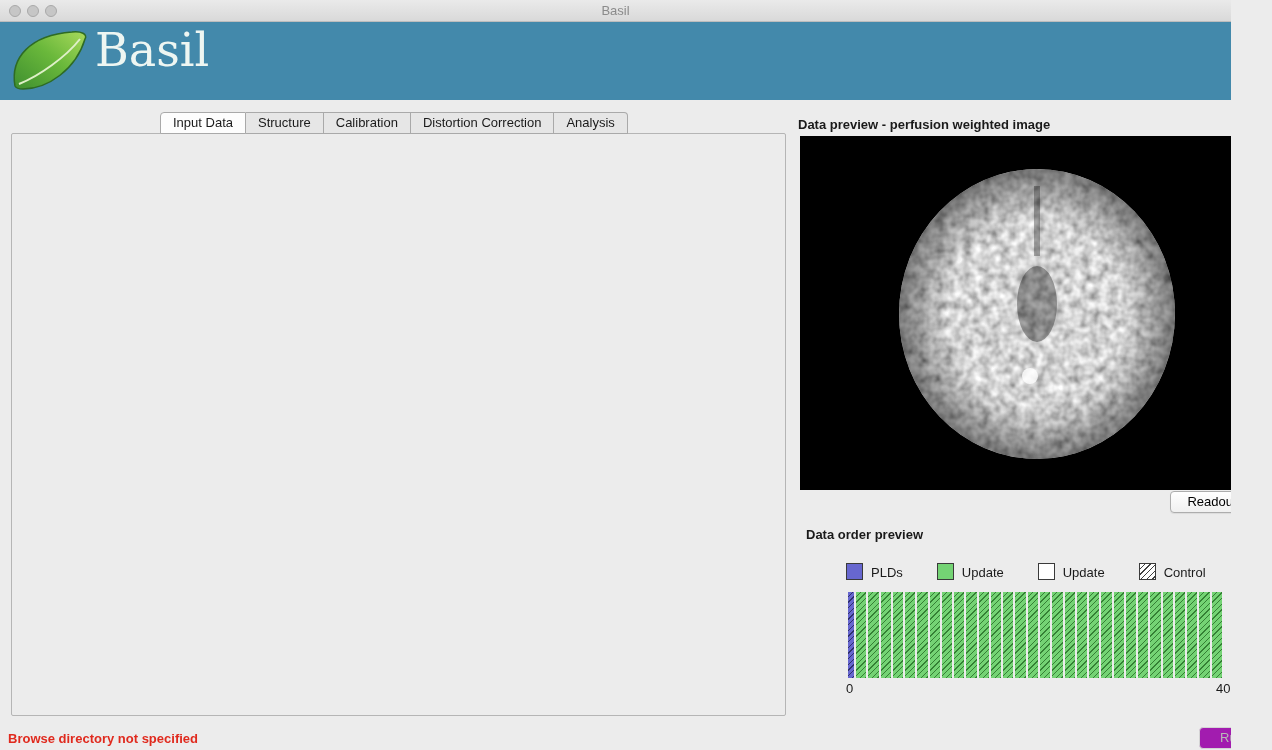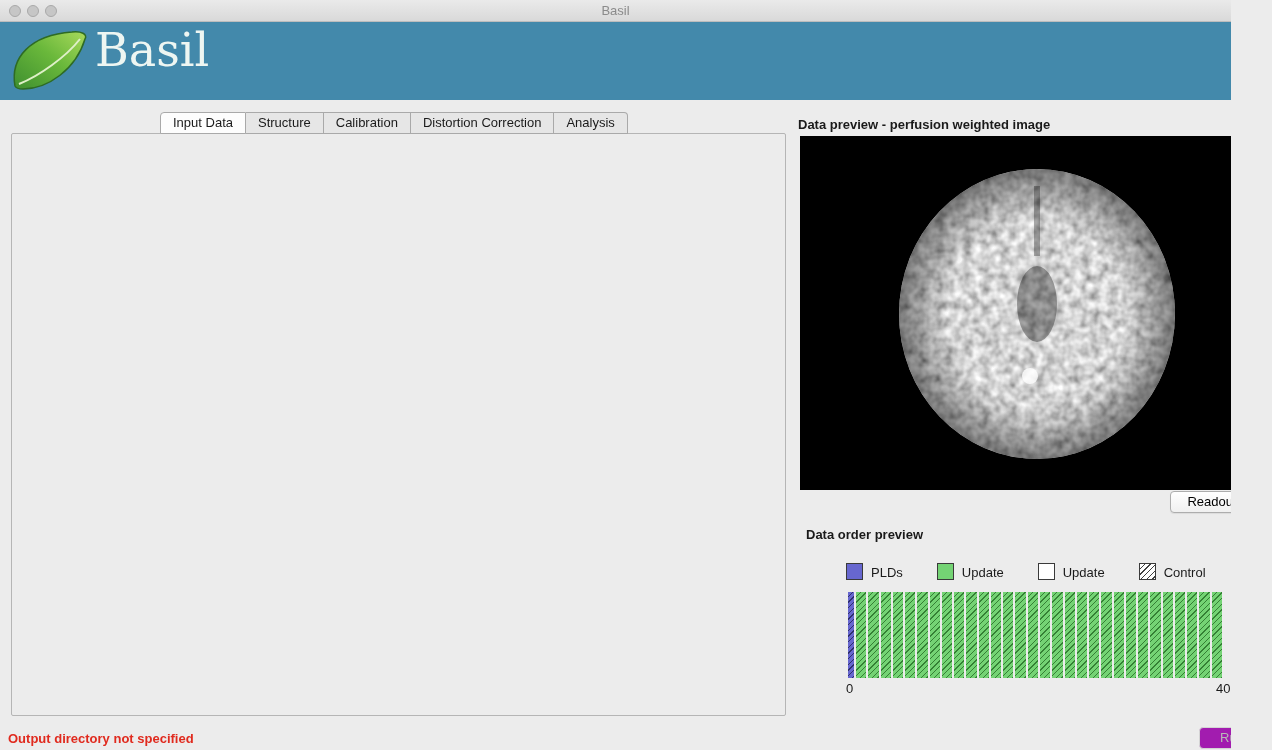--- a/index.html
+++ b/index.html
@@ -340,16 +340,16 @@
         <div class="order-bar"></div>
         <div class="order-bar"></div>
         <div class="order-bar"></div>
         <div class="order-bar"></div>
         <div class="order-bar"></div>
       </div>
   </div>
   <div class="axis-lbl" style="left:846px;top:681px;">0</div>
   <div class="axis-lbl" style="left:1216px;top:681px;">40</div>
 
-  <div class="status-error">Output directory not specified</div>
+  <div class="status-error">Browse directory not specified</div>
   <button class="btn btn-dis" style="left:1199px;top:727px;width:66px;">Run</button>
 
 </div>
 
 </body></html>

